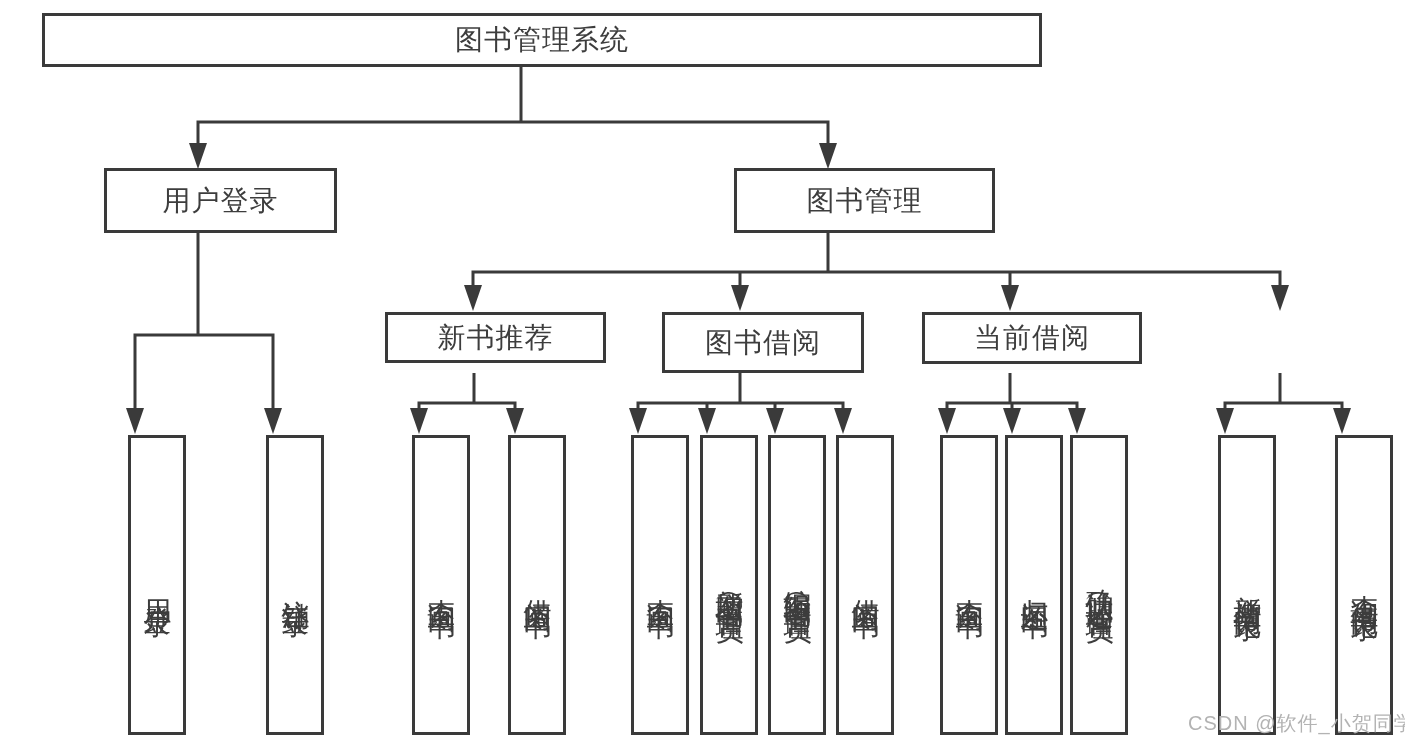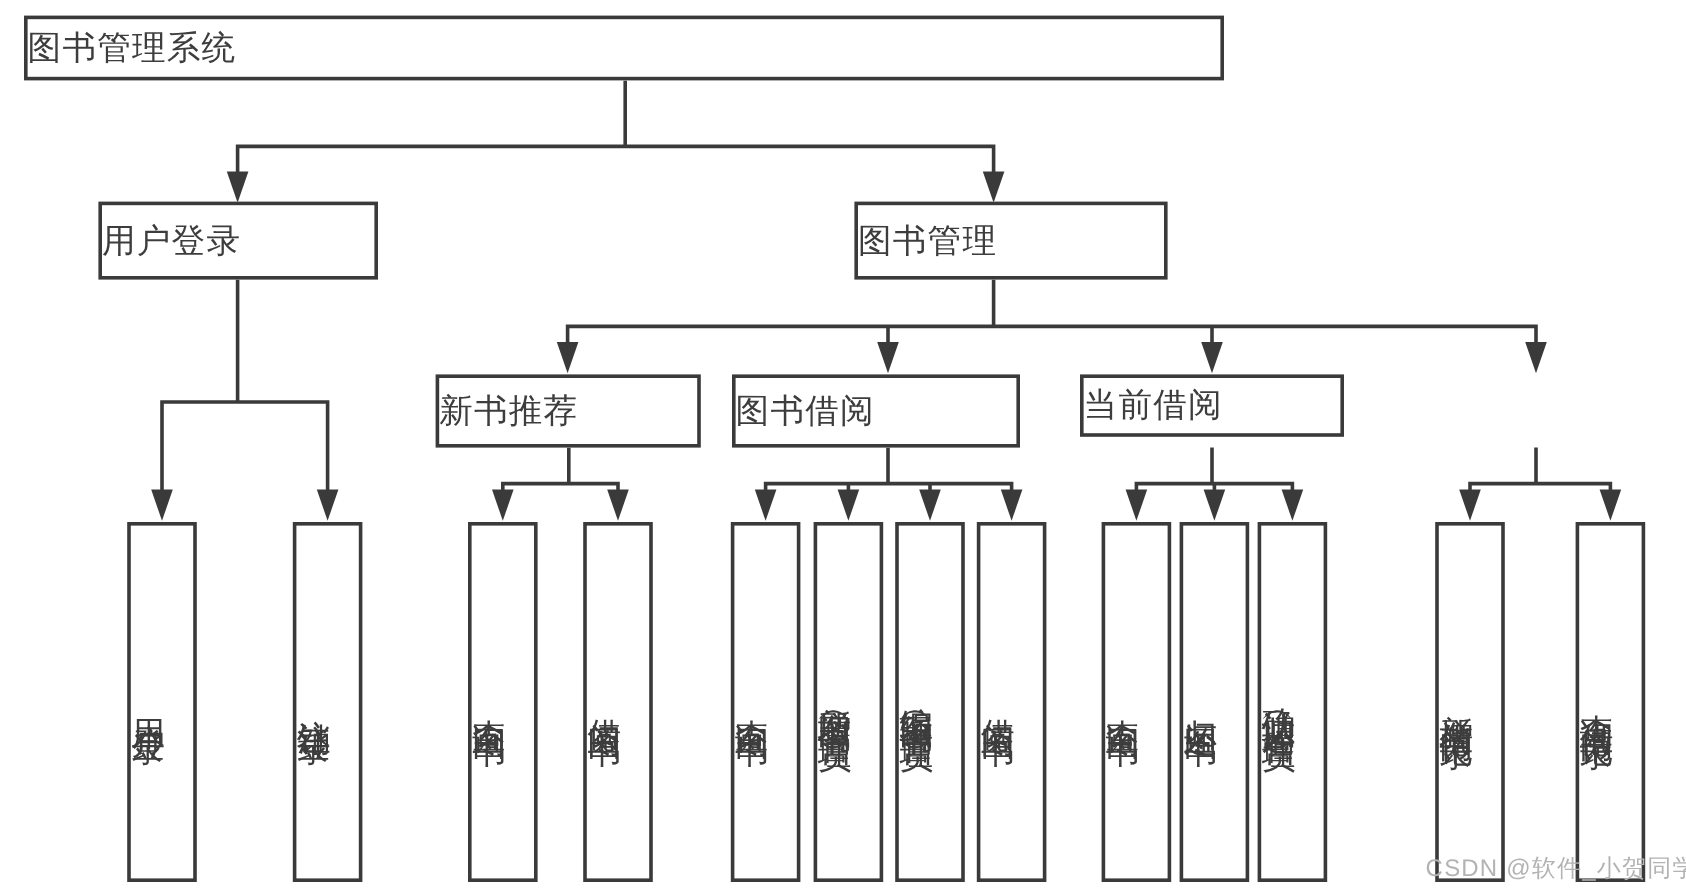--- a/index.html
+++ b/index.html
@@ -21,36 +21,38 @@
     width: 1405px;
     height: 747px;
   }
   .node {
     position: absolute;
     box-sizing: border-box;
     border: 3px solid #3a3a3a;
     background: #ffffff;
     display: flex;
     align-items: center;
+    justify-content: center;
     color: #3d3d3d;
     font-size: 28px;
     letter-spacing: 1px;
     text-align: center;
+    margin-left: 22px;
   }
   .node.vbox span {
     writing-mode: vertical-rl;
     letter-spacing: 4px;
     line-height: 1;
   }
   
   .root-box        { left: 20px;   top: 13px;  width: 1000px; height: 54px; }
   .b-user-login    { left: 82px;   top: 168px; width: 233px;  height: 65px; }
   .b-book-mgmt     { left: 712px;  top: 168px; width: 261px;  height: 65px; }
-  .s-new-books     { left: 363px;  top: 312px; width: 221px;  height: 61px; }
-  .s-book-borrow   { left: 610px;  top: 312px; width: 240px;  height: 61px; }
+  .s-new-books     { left: 363px;  top: 312px; width: 221px;  height: 51px; }
+  .s-book-borrow   { left: 640px;  top: 312px; width: 202px;  height: 61px; }
   .s-current       { left: 900px;  top: 312px; width: 220px;  height: 52px; }
   .s-records       { left: 1170px; top: 312px; width: 220px;  height: 61px; }
   
   .leaf { top: 435px; width: 58px; height: 300px; }
   .l-login      { left: 106px; }
   .l-logout     { left: 244px; }
   .l-nb-query   { left: 390px; }
   .l-nb-borrow  { left: 486px; }
   .l-bb-query   { left: 609px; }
   .l-bb-add     { left: 678px; }

